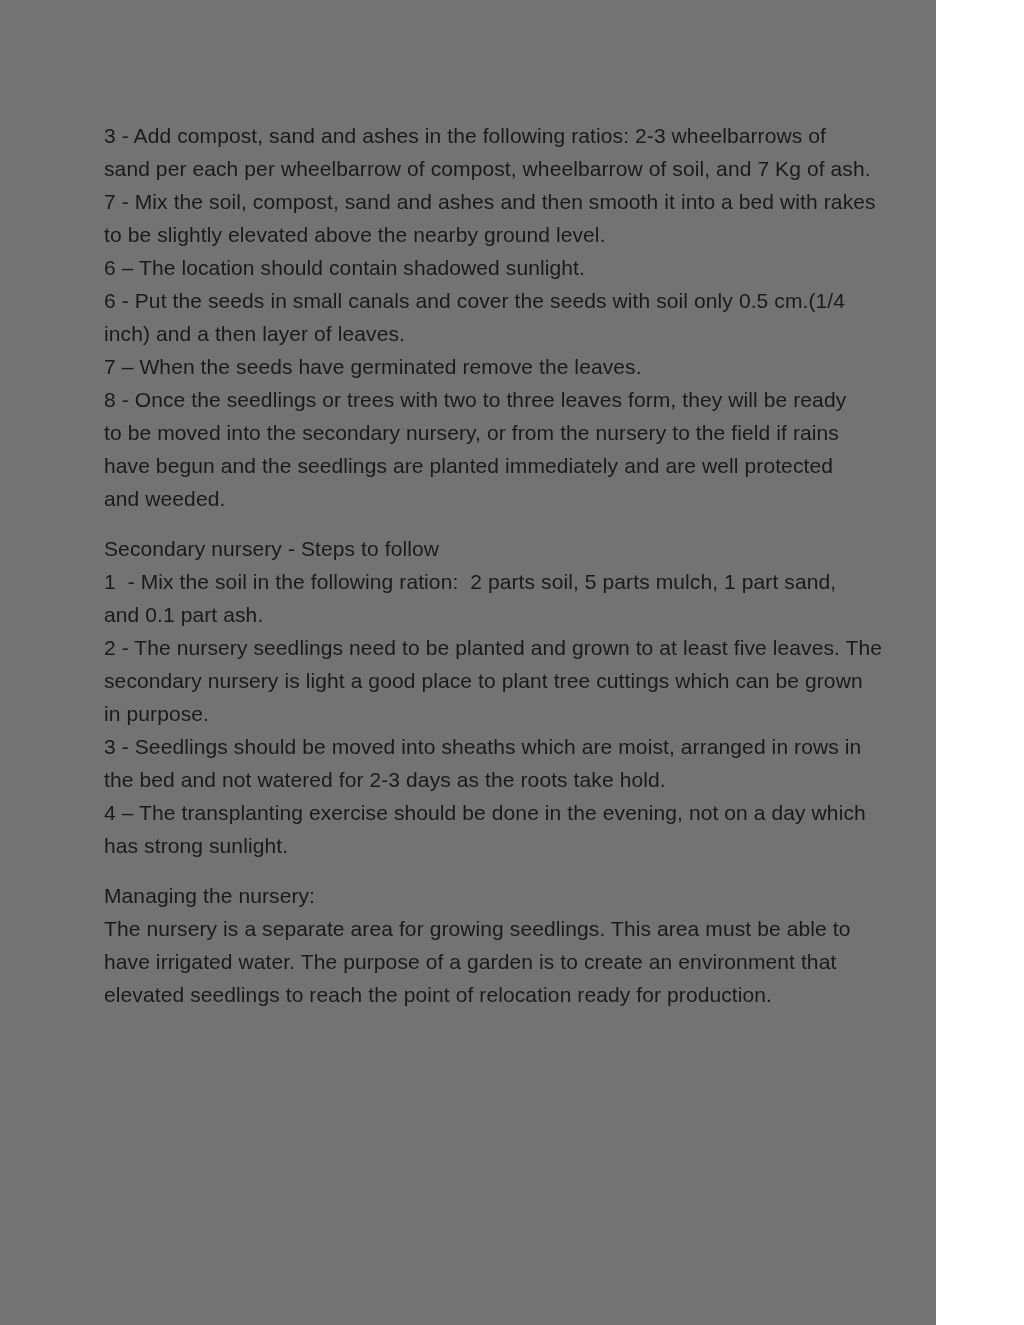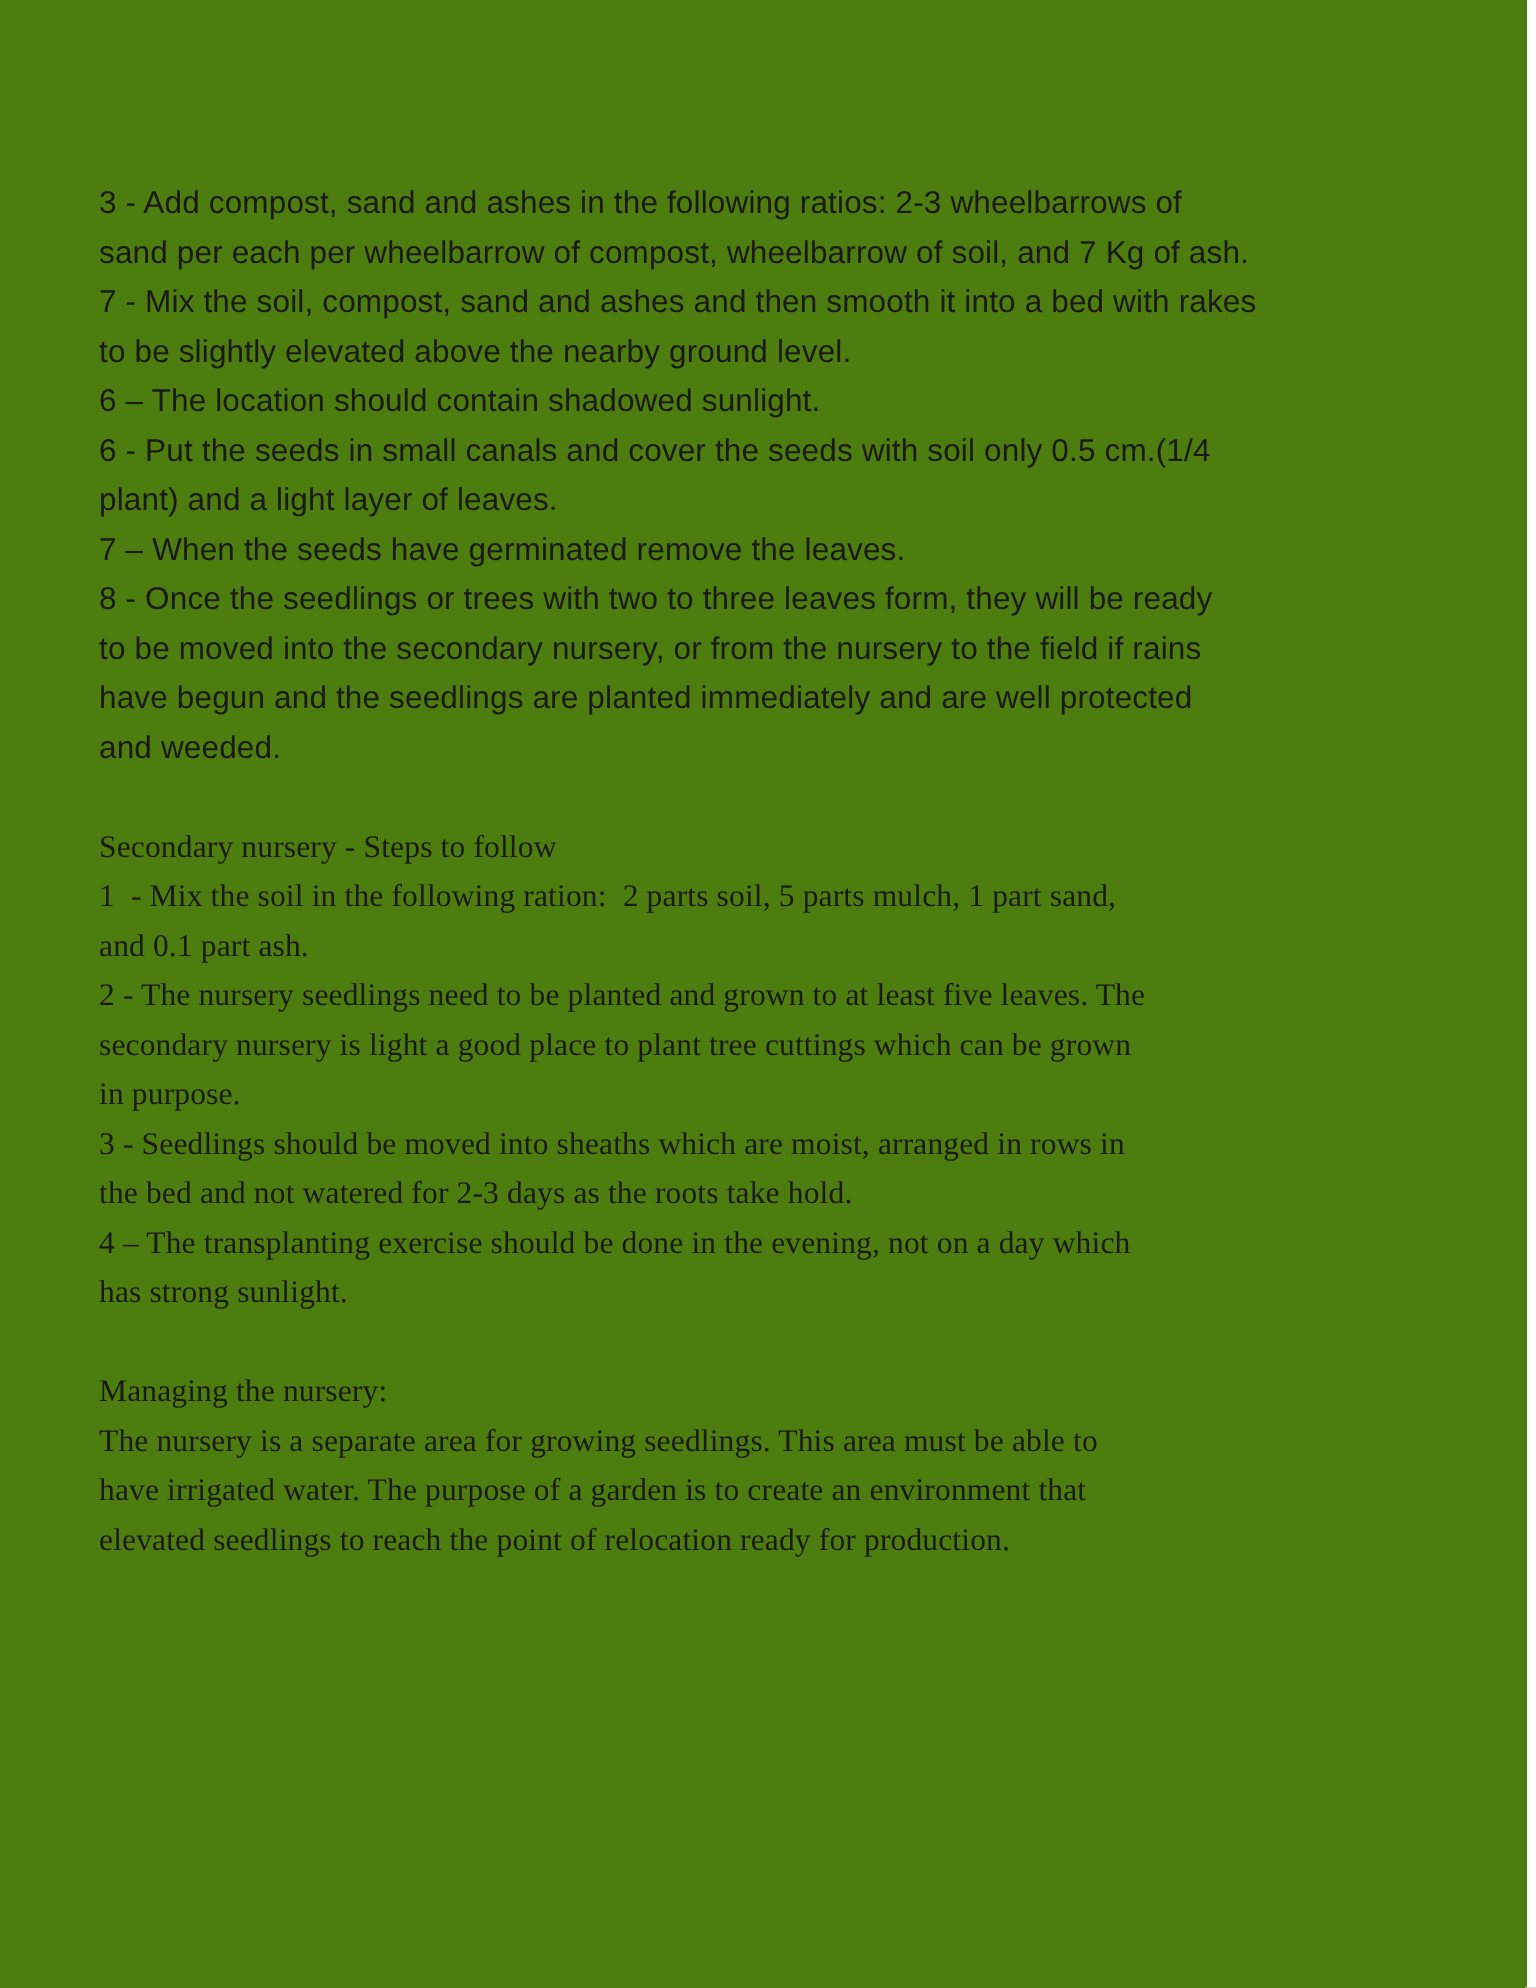--- a/index.html
+++ b/index.html
@@ -8,29 +8,28 @@
     background: #ffffff;
   }
   body {
     width: 1024px;
     height: 1325px;
     overflow: hidden;
     font-family: "Liberation Sans", "DejaVu Sans", sans-serif;
   }
   .doc-page {
     box-sizing: border-box;
-    width: 1018px;
+    width: 936px;
     height: 1325px;
-    padding: 119px 0 0 66px;
-    background: #4d7c0f;
+    padding: 119px 0 0 104px;
+    background: #737373;
     color: #1a1a1a;
   }
   .doc-section + .doc-section {
-    margin-top: 33px; 
-    font-family: Liberation Serif, serif;
+    margin-top: 17px; 
   }
   .text-line {
     font-size: 21px;
     line-height: 33px;
     height: 33px;
     white-space: pre;       
     letter-spacing: 0.1px;
     color: #1a1a1a;
   }
 </style>
@@ -39,21 +38,21 @@
 
 <div class="doc-page">
 
   <div class="doc-section">
     <div class="text-line">3 - Add compost, sand and ashes in the following ratios: 2-3 wheelbarrows of</div>
     <div class="text-line">sand per each per wheelbarrow of compost, wheelbarrow of soil, and 7 Kg of ash.</div>
     <div class="text-line">7 - Mix the soil, compost, sand and ashes and then smooth it into a bed with rakes</div>
     <div class="text-line">to be slightly elevated above the nearby ground level.</div>
     <div class="text-line">6 – The location should contain shadowed sunlight.</div>
     <div class="text-line">6 - Put the seeds in small canals and cover the seeds with soil only 0.5 cm.(1/4</div>
-    <div class="text-line">plant) and a light layer of leaves.</div>
+    <div class="text-line">inch) and a then layer of leaves.</div>
     <div class="text-line">7 – When the seeds have germinated remove the leaves.</div>
     <div class="text-line">8 - Once the seedlings or trees with two to three leaves form, they will be ready</div>
     <div class="text-line">to be moved into the secondary nursery, or from the nursery to the field if rains</div>
     <div class="text-line">have begun and the seedlings are planted immediately and are well protected</div>
     <div class="text-line">and weeded.</div>
   </div>
 
   <div class="doc-section">
     <div class="text-line">Secondary nursery - Steps to follow</div>
     <div class="text-line">1  - Mix the soil in the following ration:  2 parts soil, 5 parts mulch, 1 part sand,</div>

